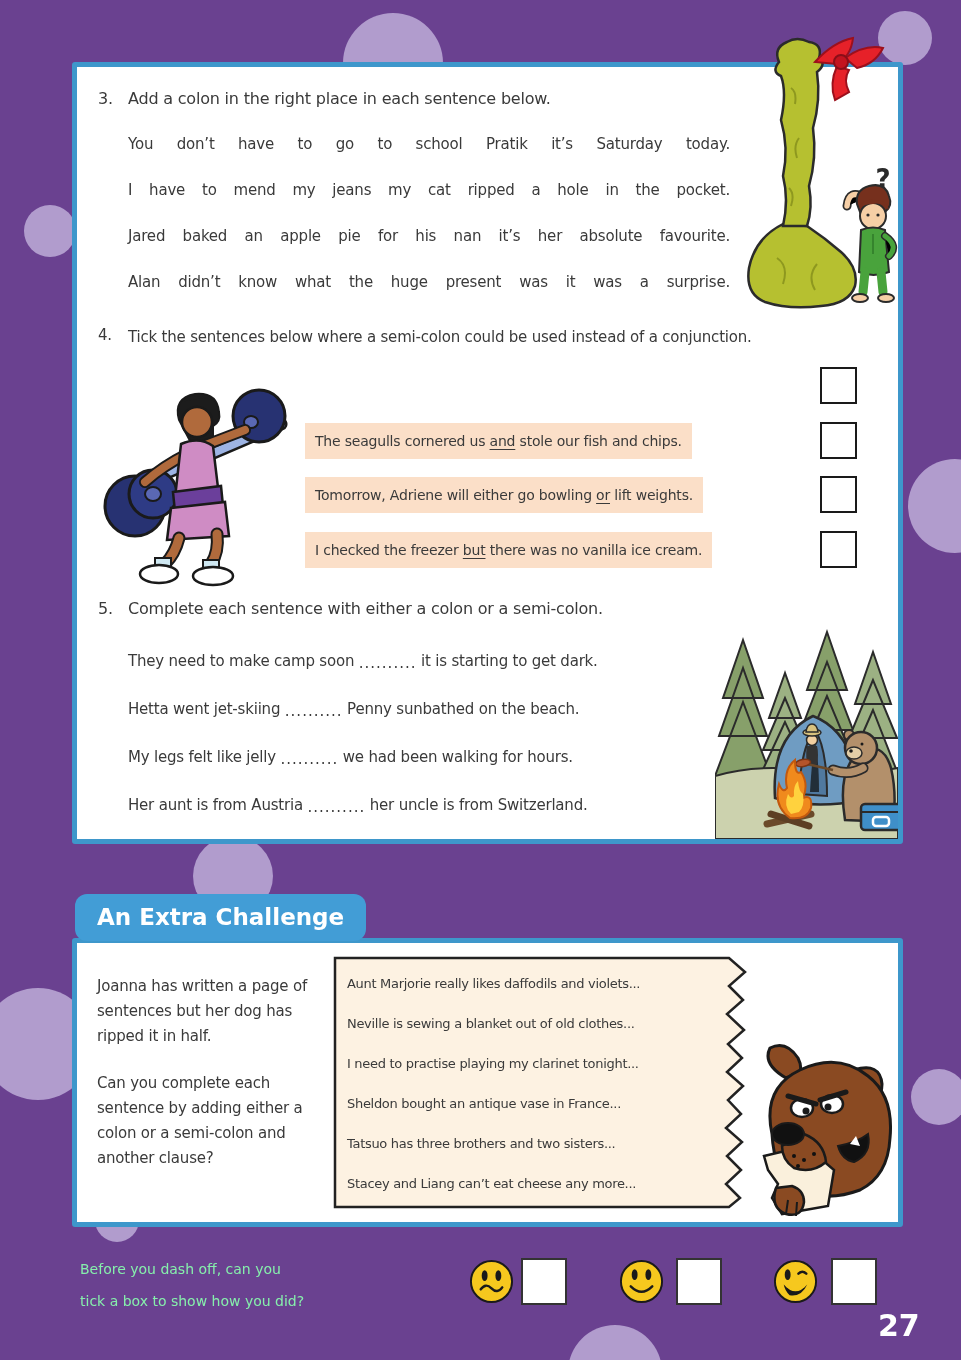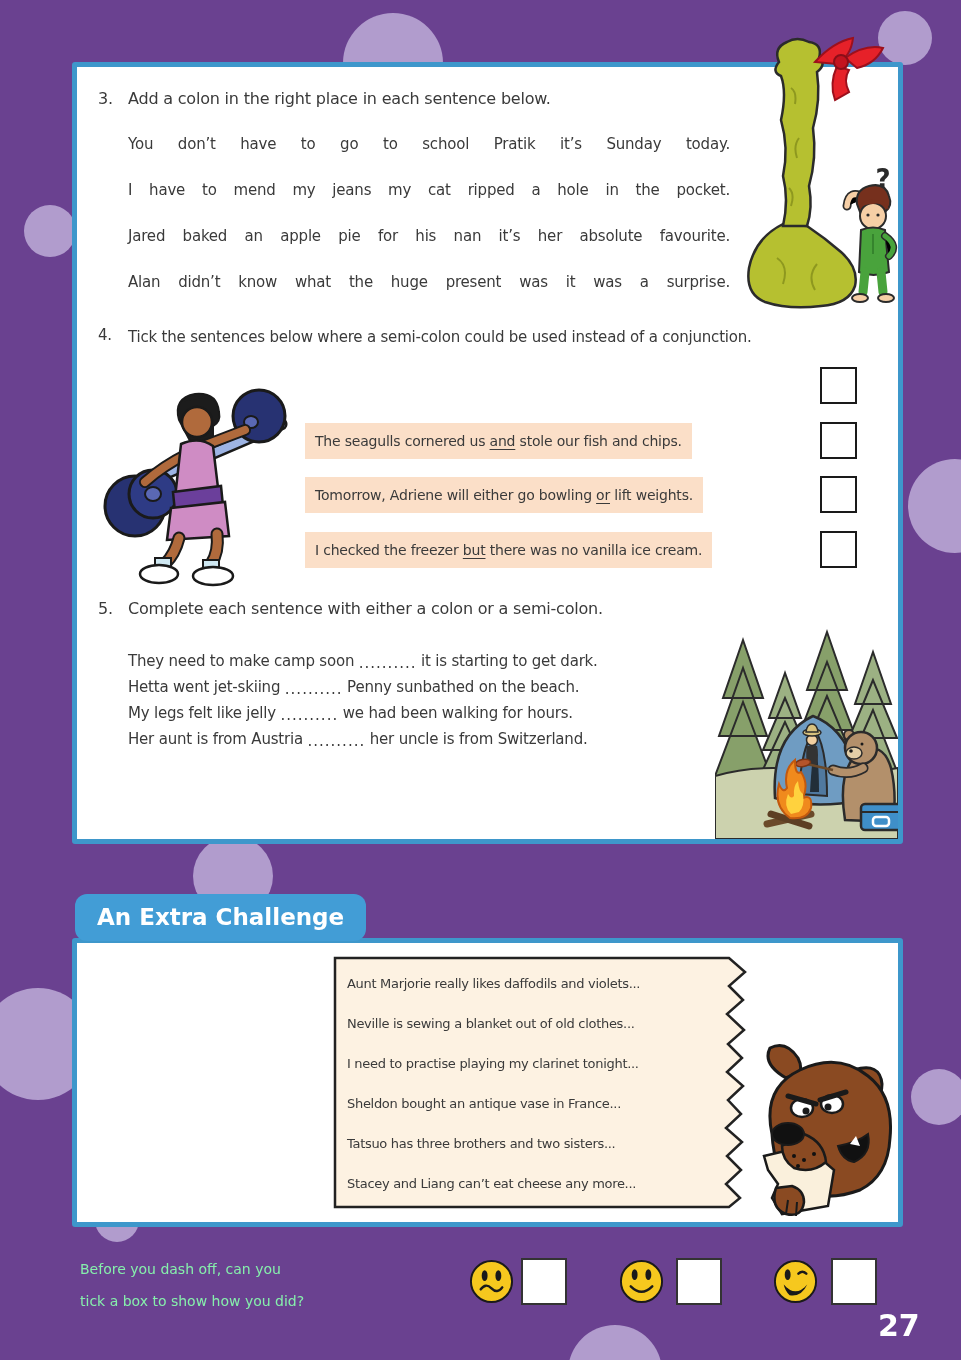--- a/index.html
+++ b/index.html
@@ -14,21 +14,21 @@
   .qnum{position:absolute;left:-30px;top:0;}
   .q-block{position:absolute;z-index:2;}
   .q-prompt{font-size:16px;line-height:22px;}
   .q3-line{width:602px;margin-top:22px;font-size:15px;line-height:24px;
            text-align:justify;text-align-last:justify;}
   .q4-row{position:absolute;background:#fbdfc8;font-size:14px;line-height:22px;
           padding:7px 10px;z-index:2;white-space:nowrap;}
   .q4-check{position:absolute;width:37px;height:37px;background:#fff;
             border:2.5px solid #1a1a1a;box-sizing:border-box;z-index:2;}
   .underline{text-decoration:underline;text-underline-offset:3px;}
-  .q5-line{font-size:15px;line-height:26px;white-space:nowrap;}
+  .q5-line{margin-top:22px;font-size:15px;line-height:26px;white-space:nowrap;}
   .blank{letter-spacing:1px;position:relative;top:2px;}
   
   .tab{position:absolute;left:75px;top:894px;z-index:2;background:#429dd6;color:#fff;
        font-weight:bold;font-size:23px;line-height:47px;padding:0 22px;border-radius:12px;}
   .intro p{font-size:15px;line-height:25px;margin:0;}
   .intro p + p{margin-top:22px;}
   .note-lines{position:absolute;left:14px;top:8px;width:375px;font-size:13px;
               letter-spacing:-0.3px;line-height:40px;white-space:nowrap;}
   
   .footer-text{position:absolute;left:80px;top:1253px;color:#86efac;font-weight:normal;
@@ -54,21 +54,21 @@
   <div class="circle" style="left:-18px;top:988px;width:112px;height:112px;"></div>
   <div class="circle" style="left:95px;top:1198px;width:44px;height:44px;"></div>
   <div class="circle" style="left:911px;top:1069px;width:56px;height:56px;"></div>
   <div class="circle" style="left:568px;top:1325px;width:94px;height:94px;"></div>
 
   <div class="panel" style="left:72px;top:62px;width:831px;height:782px;"></div>
 
   <div class="q-block wtext" style="left:128px;top:88px;width:602px;">
     <span class="qnum q-prompt">3.</span>
     <div class="q-prompt">Add a colon in the right place in each sentence below.</div>
-    <div class="q3-line">You don’t have to go to school Pratik it’s Sunday today.</div>
+    <div class="q3-line">You don’t have to go to school Pratik it’s Saturday today.</div>
     <div class="q3-line">I have to mend my jeans my cat ripped a hole in the pocket.</div>
     <div class="q3-line">Jared baked an apple pie for his nan it’s her absolute favourite.</div>
     <div class="q3-line">Alan didn’t know what the huge present was it was a surprise.</div>
   </div>
 
   <div class="q-block wtext" style="left:128px;top:326px;width:780px;">
     <span class="qnum" style="font-size:15px;">4.</span>
     <div style="font-size:15px;line-height:22px;white-space:nowrap;">Tick the sentences below where a semi-colon could be used instead of a conjunction.</div>
   </div>
 
@@ -180,20 +180,24 @@
       <path d="M128 244 L126 264 M144 244 L146 264" stroke="#49a33c" stroke-width="9" stroke-linecap="round"></path>
       <path d="M128 244 L126 264 M144 244 L146 264" stroke="none"></path>
       <ellipse cx="123" cy="270" rx="8" ry="4" fill="#f6cfa6" stroke="#2b2b2b" stroke-width="2"></ellipse>
       <ellipse cx="149" cy="270" rx="8" ry="4" fill="#f6cfa6" stroke="#2b2b2b" stroke-width="2"></ellipse>
     </svg>
   </div>
 
   <div class="tab">An Extra Challenge</div>
   <div class="panel" style="left:72px;top:938px;width:831px;height:289px;"></div>
 
+  <div class="abs intro wtext" style="left:97px;top:974px;width:228px;z-index:2;">
+    <p>Joanna has written a page of sentences but her dog has ripped it in half.</p>
+    <p>Can you complete each sentence by adding either a colon or a semi-colon and another clause?</p>
+  </div>
 
   <div class="abs" style="left:333px;top:956px;width:424px;height:231px;z-index:2;">
     <svg width="424" height="253" viewBox="0 0 424 253" style="position:absolute;left:0;top:0;">
       <path d="M2 2 L396 2 L412 16 L396 30 L410 44 L394 58 L411 74 L395 88 L409 102 L394 116 L410 130 L395 144 L408 158 L393 172 L409 186 L394 200 L408 214 L393 228 L407 242 L396 251 L2 251 Z" fill="#fdf2e2" stroke="#222222" stroke-width="2.5"></path>
     </svg>
     <div class="note-lines">
       <div>Aunt Marjorie really likes daffodils and violets...</div>
       <div>Neville is sewing a blanket out of old clothes...</div>
       <div>I need to practise playing my clarinet tonight...</div>
       <div>Sheldon bought an antique vase in France...</div>

